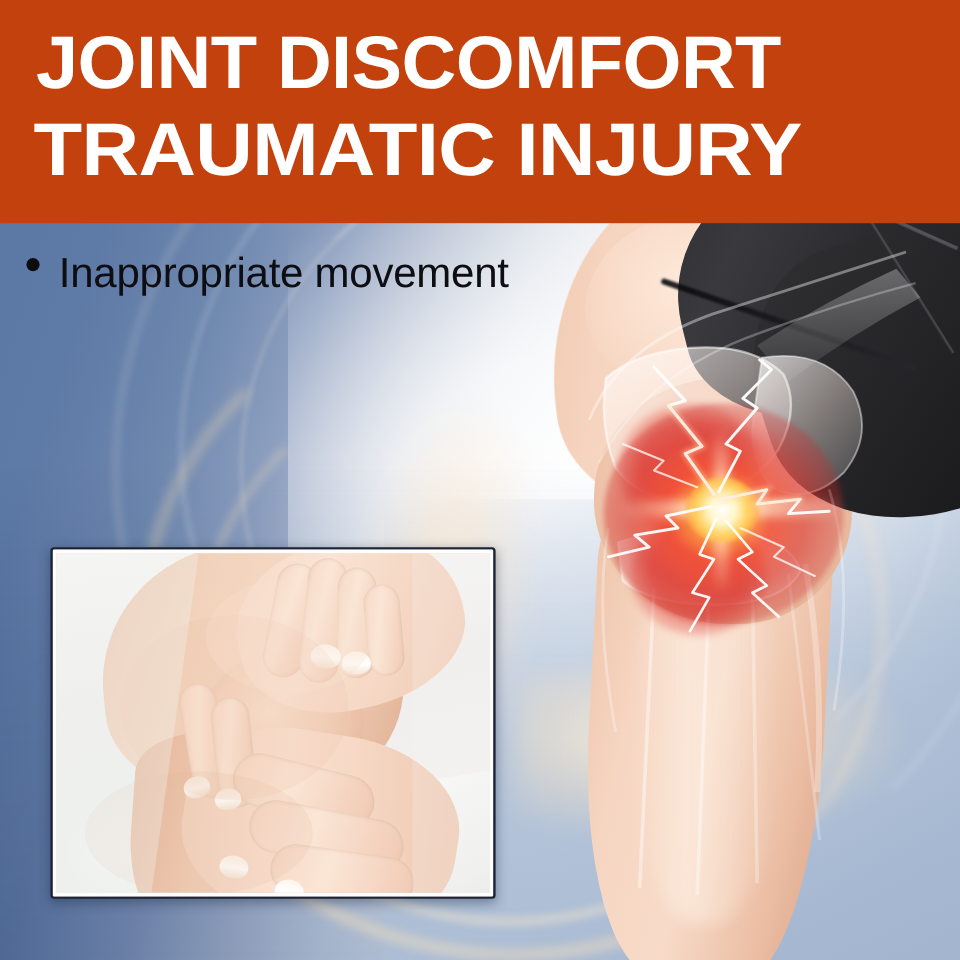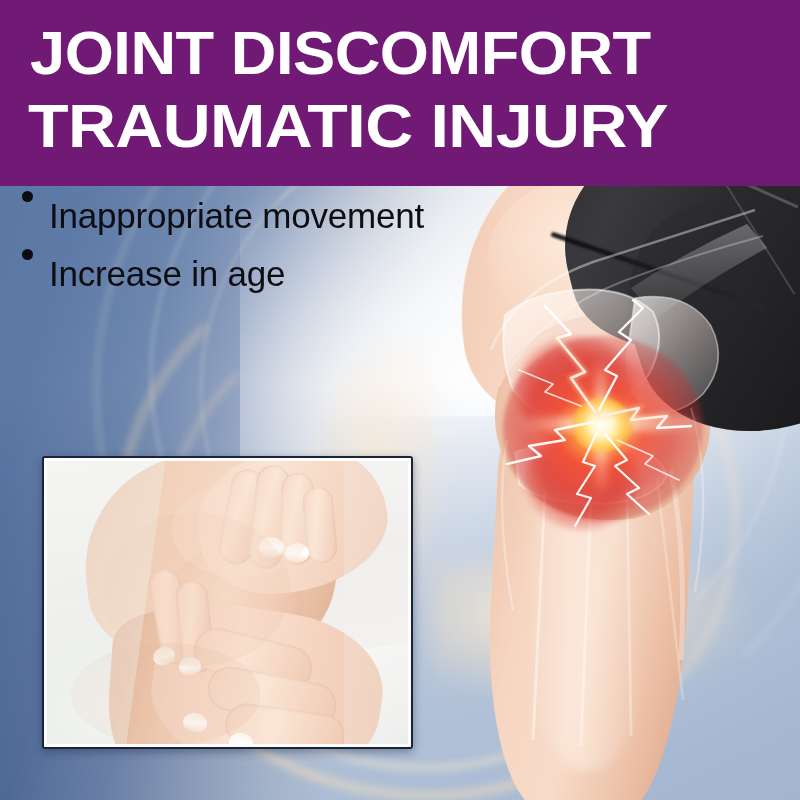--- a/index.html
+++ b/index.html
@@ -213,41 +213,41 @@
     background:linear-gradient(180deg, rgba(255,220,140,0), rgba(255,250,225,.85) 48%, rgba(255,225,150,0));
     filter:blur(4px);
   }
 
   .bones{ position:absolute; inset:0; pointer-events:none; }
   .zap{ position:absolute; inset:0; pointer-events:none; }
 
   
   .header{
     position:absolute; left:0; top:0; width:800px; height:186px;
-    background:#701a75;
+    background:#c2410c;
     z-index:20;
   }
   .title-line{
     color:#ffffff;
     font-family:"Liberation Sans", sans-serif;
     font-weight:700;
     letter-spacing:-0.5px;
     white-space:nowrap;
     position:absolute;
     line-height:1;
   }
   .title-1{ left:30px; top:22px;  font-size:62px; transform:scaleX(1.02); transform-origin:left center; }
   .title-2{ left:28px; top:95px;  font-size:62px; transform:scaleX(1.07); transform-origin:left center; }
 
   
   .bullets{
     position:absolute; left:22px; top:198px; width:560px; z-index:18;
   }
   .bullet-row{
-    display:flex; align-items:flex-start;
+    display:flex; align-items:center;
     height:58px;
   }
   .dot{
     width:11px; height:11px; border-radius:50%;
     background:#0d0d0f; flex:0 0 auto;
     margin-right:16px; position:relative; top:-7px;
   }
   .bullet-text{
     font-family:"Liberation Sans", sans-serif;
     font-size:35px;
@@ -426,24 +426,20 @@
   <div class="header">
     <div class="title-line title-1">JOINT DISCOMFORT</div>
     <div class="title-line title-2">TRAUMATIC INJURY</div>
   </div>
 
   <div class="bullets">
     <div class="bullet-row">
       <span class="dot"></span>
       <span class="bullet-text">Inappropriate movement</span>
     </div>
-    <div class="bullet-row">
-      <span class="dot"></span>
-      <span class="bullet-text">Increase in age</span>
-    </div>
   </div>
 
   <div class="inset">
     <div class="inset-pad">
       <div class="photo">
 
         <div class="floor"></div>
         <div class="thigh2"></div>
         <div class="shin2"></div>
         <div class="kneecap2"></div>

